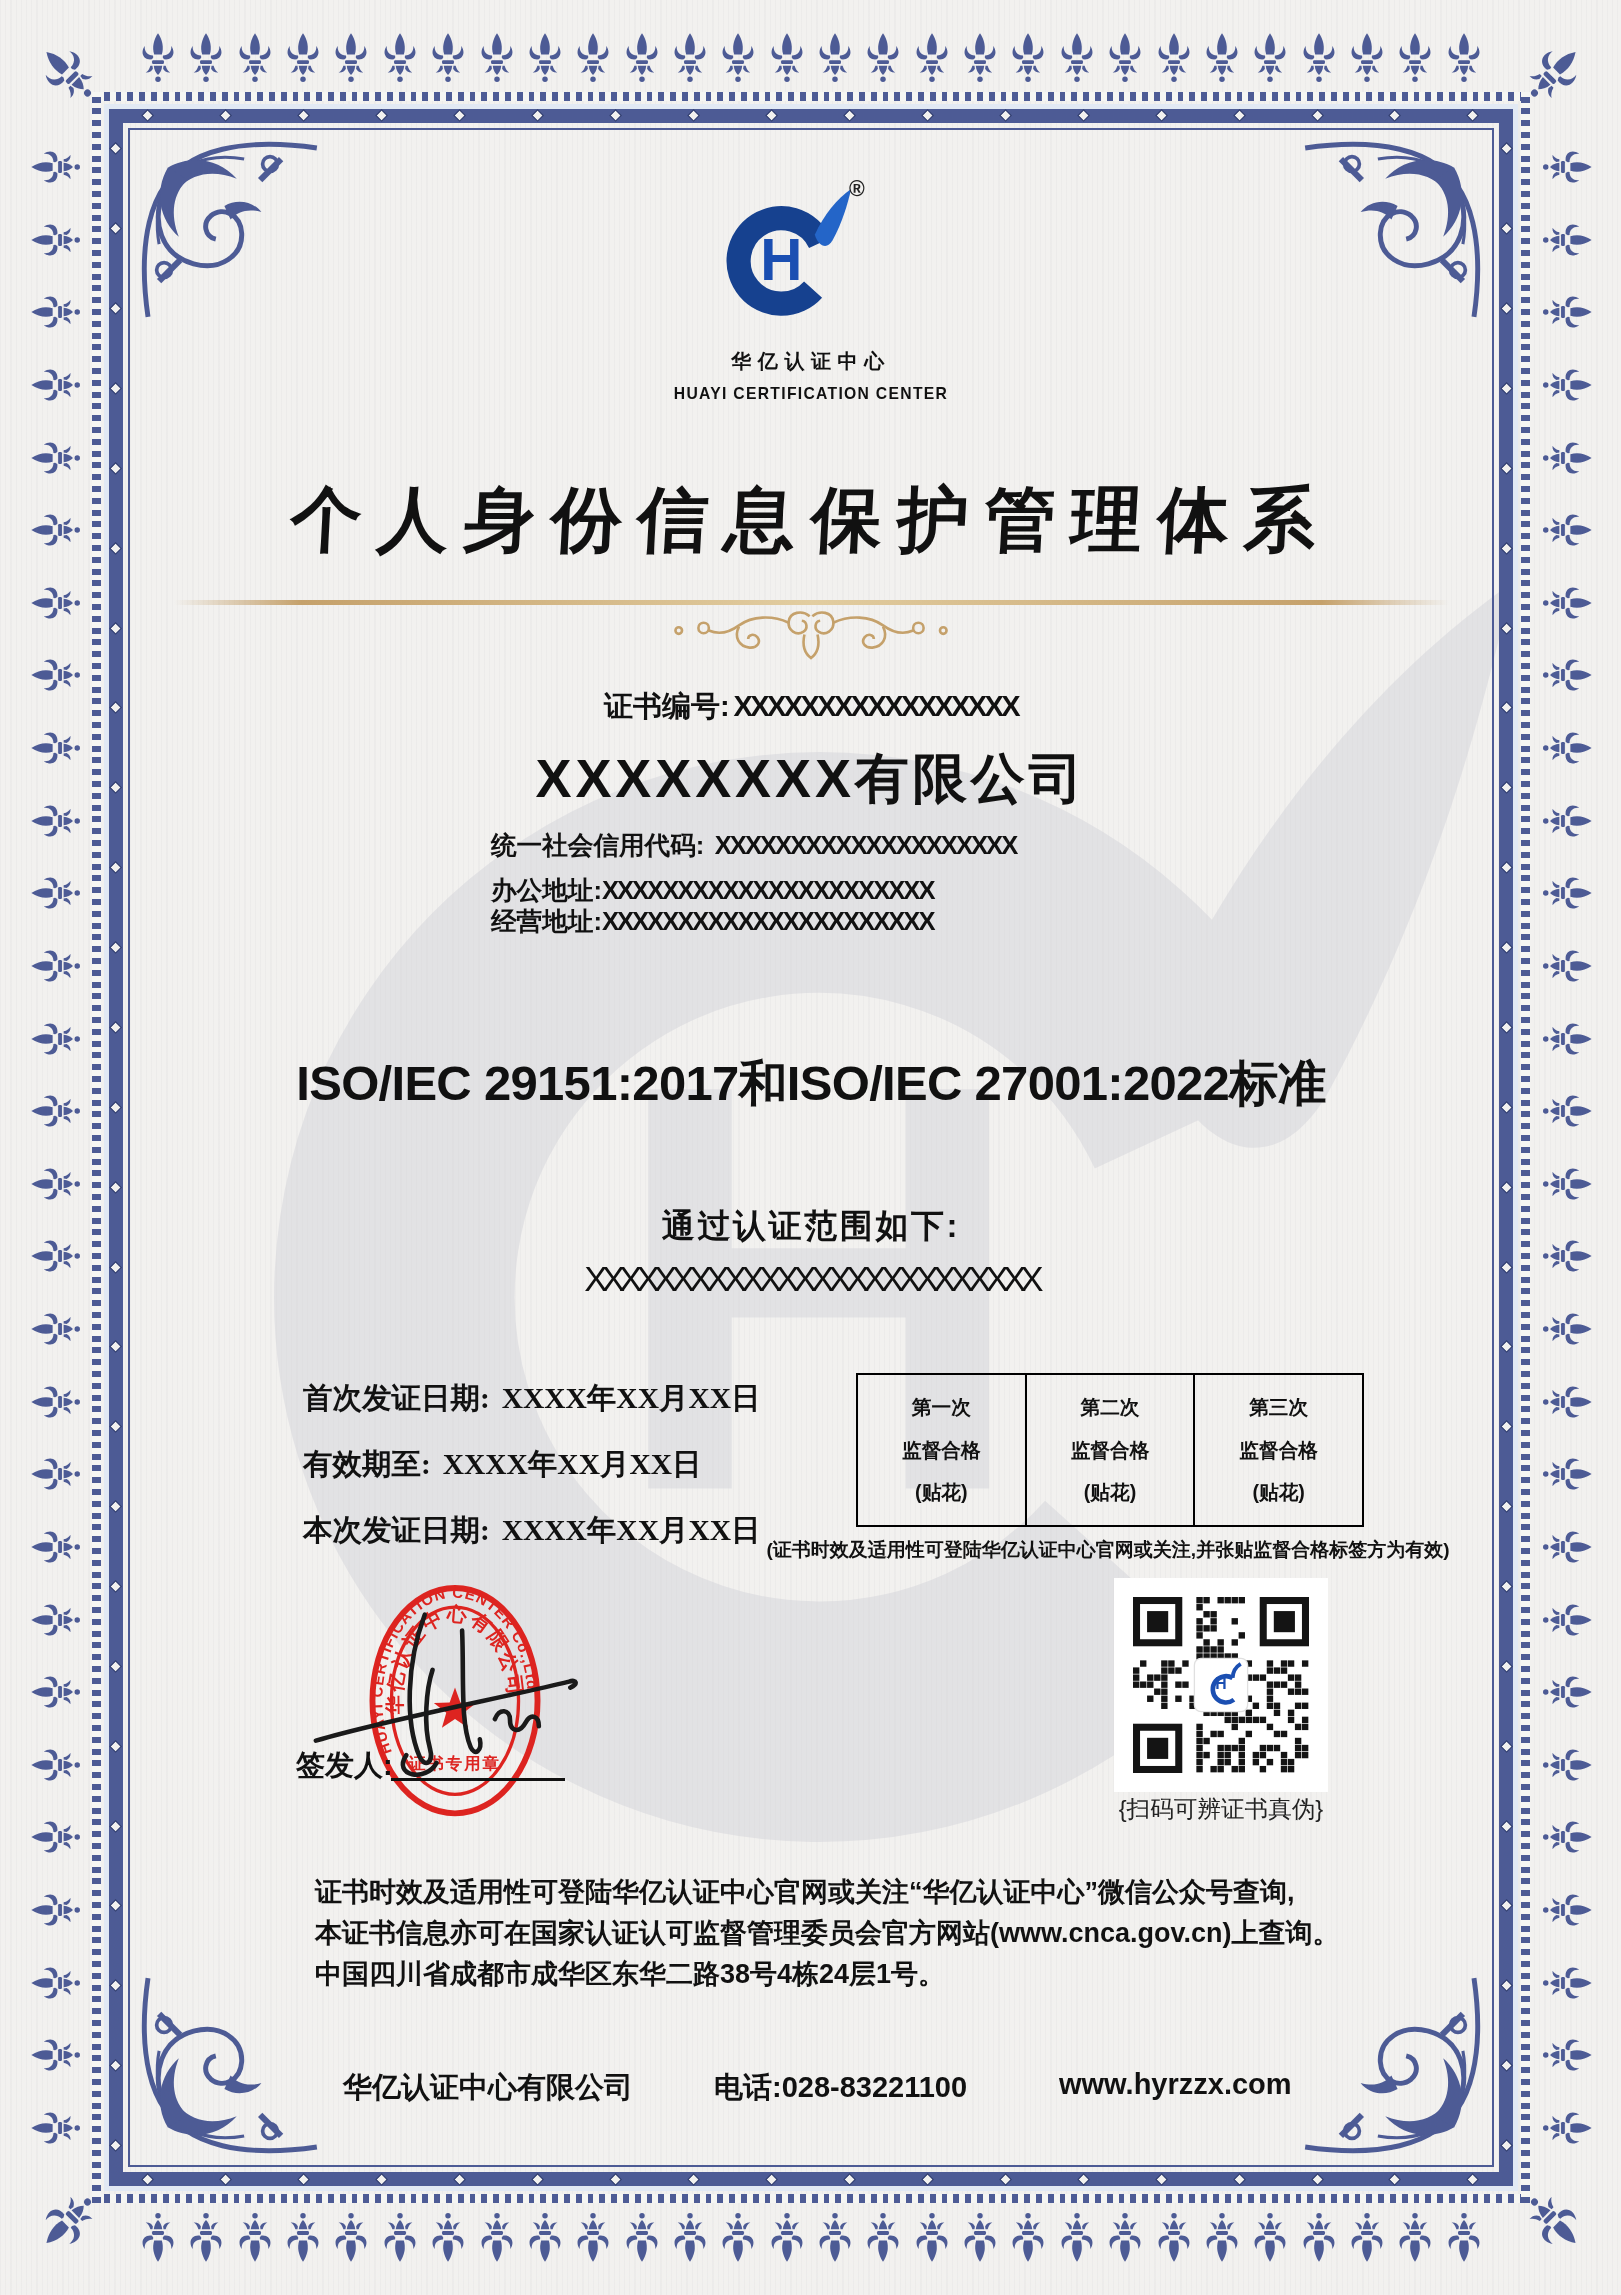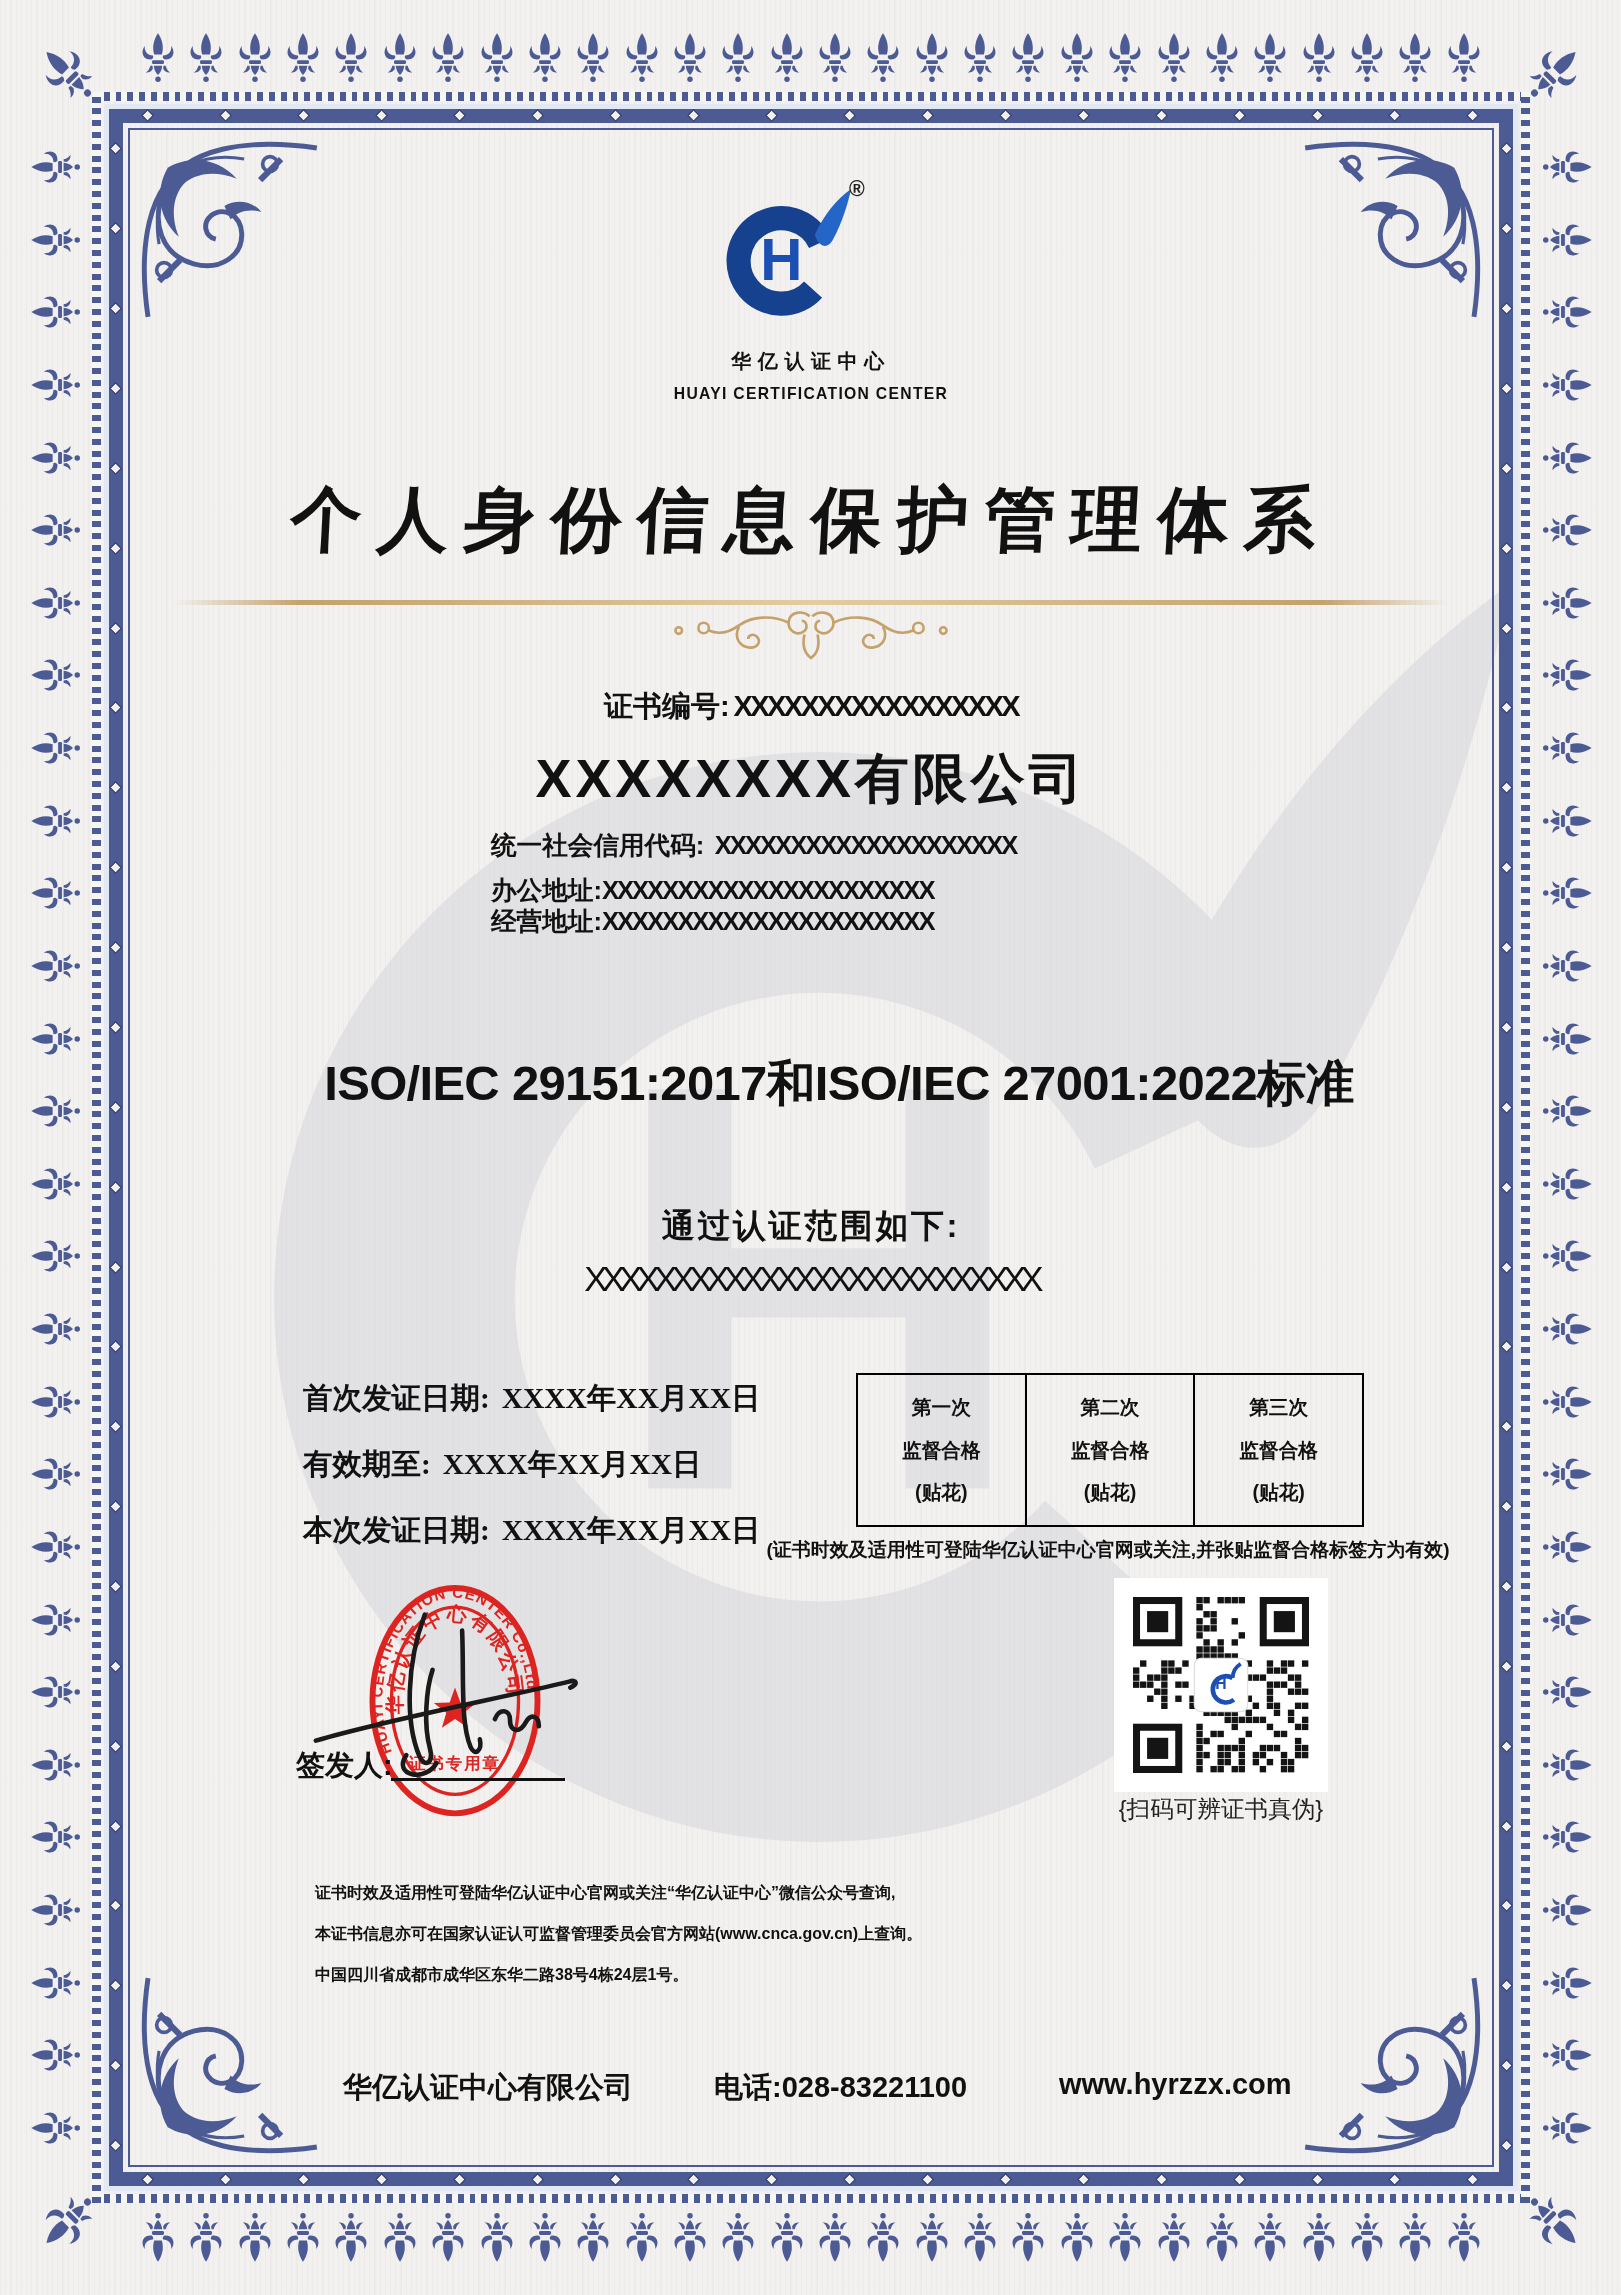--- a/index.html
+++ b/index.html
@@ -58,37 +58,37 @@
     background:linear-gradient(90deg,rgba(197,161,107,0) 0%,#c5a16b 10%,#e2cda0 50%,#c5a16b 90%,rgba(197,161,107,0) 100%);}
   .flourish{top:607px;left:50%;transform:translateX(-50%);width:354px;height:55px;color:var(--gold);z-index:3;}
   .cert-no{top:687px;font-size:29px;font-weight:700;}
   .cert-no .xs{letter-spacing:-2.6px;margin-left:3.9px;}
   .company{top:743px;font-size:54px;font-weight:900;letter-spacing:3.9px;}
   .info{left:491px;top:830px;font-size:25.6px;font-weight:700;line-height:31px;}
   .info .v{letter-spacing:-2px;}
   .info .row1{margin-bottom:14.4px;}
   .info .row1 .v{margin-left:10.5px;}
   .conformity{top:987px;font-size:32px;font-weight:800;letter-spacing:2.6px;}
-  .standard{top:1051px;font-size:49px;font-weight:900;letter-spacing:-0.7px;margin-left:28px;}
+  .standard{top:1051px;font-size:49px;font-weight:900;letter-spacing:-0.7px;}
   .scope-head{top:1204px;font-size:33px;font-weight:800;letter-spacing:2.6px;}
   .scope-x{top:1259px;font-size:35px;font-weight:400;letter-spacing:-5.9px;}
   .dates{left:303px;top:1379px;font-size:29.5px;font-weight:800;}
   .dates .drow{height:66px;font-family:Liberation Serif, serif;}
   .dates .v{margin-left:11.8px;font-weight:700;}
   .sup-table{left:856px;top:1373px;width:504px;height:150px;border:2.6px solid #000;display:flex;background:transparent;}
   .sup-cell{flex:1;display:flex;flex-direction:column;justify-content:center;align-items:center;gap:15.7px;font-size:19.7px;font-weight:700;}
   .sup-cell + .sup-cell{border-left:2px solid #000;}
   .sup-note{top:1537px;left:1108px;transform:translateX(-50%);font-size:19px;font-weight:800;white-space:nowrap;position:absolute;z-index:3;}
   .seal-svg{left:337px;top:1571px;width:236px;height:262px;z-index:4;}
   .sig-svg{left:308px;top:1591px;width:282px;height:197px;z-index:5;}
   .issuer{left:296px;top:1746px;font-size:29px;font-weight:800;z-index:6;}
   .issuer-line{left:391px;top:1778px;width:174px;height:3.3px;background:#111;z-index:6;}
   .qr-box{left:1114px;top:1578px;width:214px;height:214px;background:#fff;z-index:3;display:flex;align-items:center;justify-content:center;}
   .qr-caption{top:1793px;left:1221px;transform:translateX(-50%);font-size:23.6px;font-weight:500;color:#222;position:absolute;white-space:nowrap;z-index:3;}
-  .notes{left:315px;top:1872px;font-size:16px;font-weight:700;line-height:41px;z-index:3;}
+  .notes{left:315px;top:1872px;font-size:27px;font-weight:700;line-height:41px;z-index:3;}
   .fbar{top:2068px;font-size:29px;font-weight:800;z-index:3;position:absolute;white-space:nowrap;}
   .fbar.f1{left:343px;}
   .fbar.f2{left:714px;}
   .fbar.f3{left:1059px;}
 </style>
 </head>
 <body>
 
 <svg width="0" height="0" style="position:absolute" aria-hidden="true">
   <defs>

